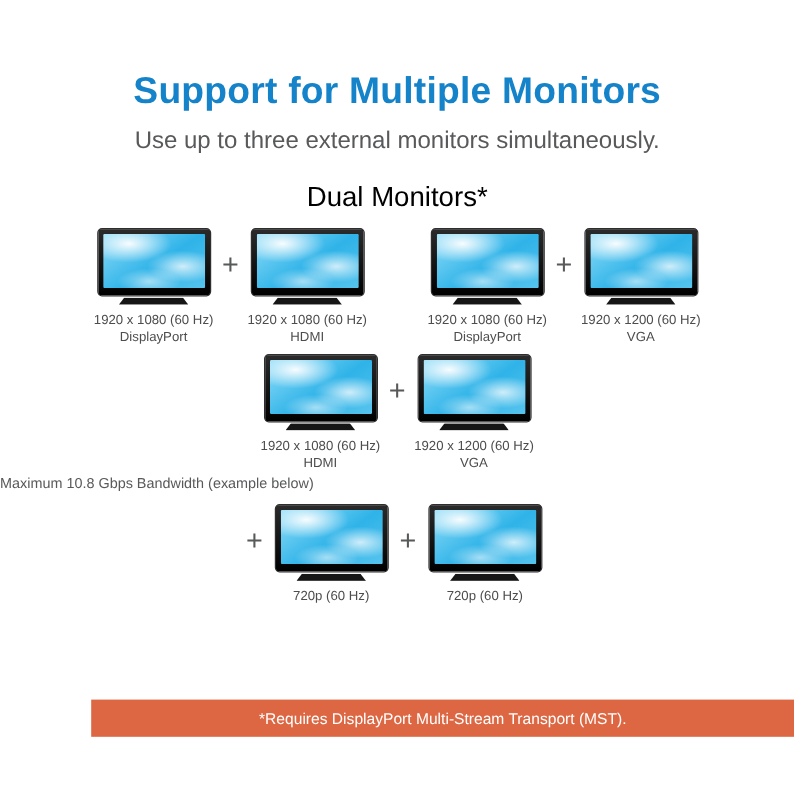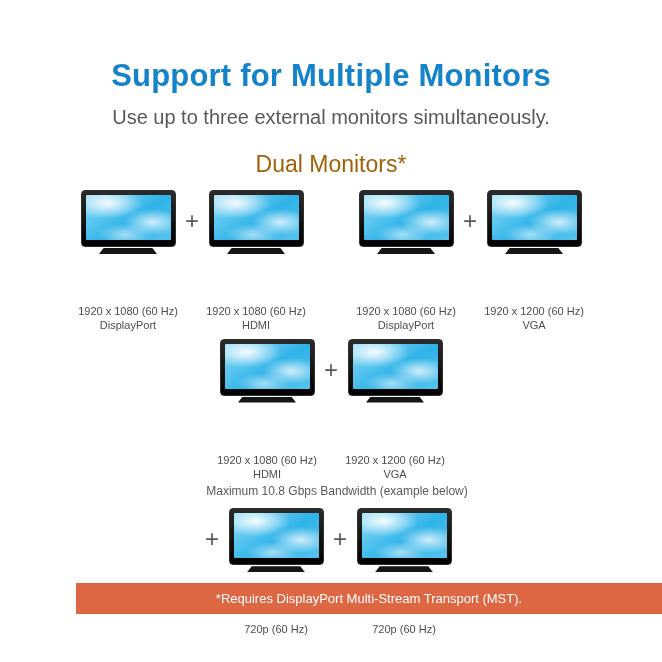--- a/index.html
+++ b/index.html
@@ -28,49 +28,47 @@
     text-align: center;
     font-size: 20px;
     color: #58595b;
     margin-top: 12px;
   }
 
   .section-heading {
     text-align: center;
     font-size: 23px;
     font-weight: 400;
-    color: #a16207;
+    color: #000000;
     margin-top: 22px;
   }
 
   .sub-heading {
-    text-align: center;
+    text-align: left;
     font-size: 12px;
     color: #58595b;
     margin-top: 3px;
-    padding-left: 12px;
   }
 
   .row {
     display: flex;
     justify-content: center;
     align-items: flex-start;
   }
   .row-dual-1 { margin-top: 12px; gap: 40px; }
   .row-dual-2 { margin-top: 6px; }
   .row-triple { margin-top: 10px; }
 
   .group { display: flex; align-items: flex-start; }
 
   .monitor-block {
     width: 110px;
     display: flex;
     flex-direction: column;
     align-items: center;
-    gap: 44px;
   }
 
   .monitor-art { display: flex; flex-direction: column; align-items: center; }
 
   .bezel {
     width: 95px;
     height: 57px;
     background: linear-gradient(#2b2b2b, #000000);
     border: 1px solid #2e2e2e;
     border-radius: 4px;

